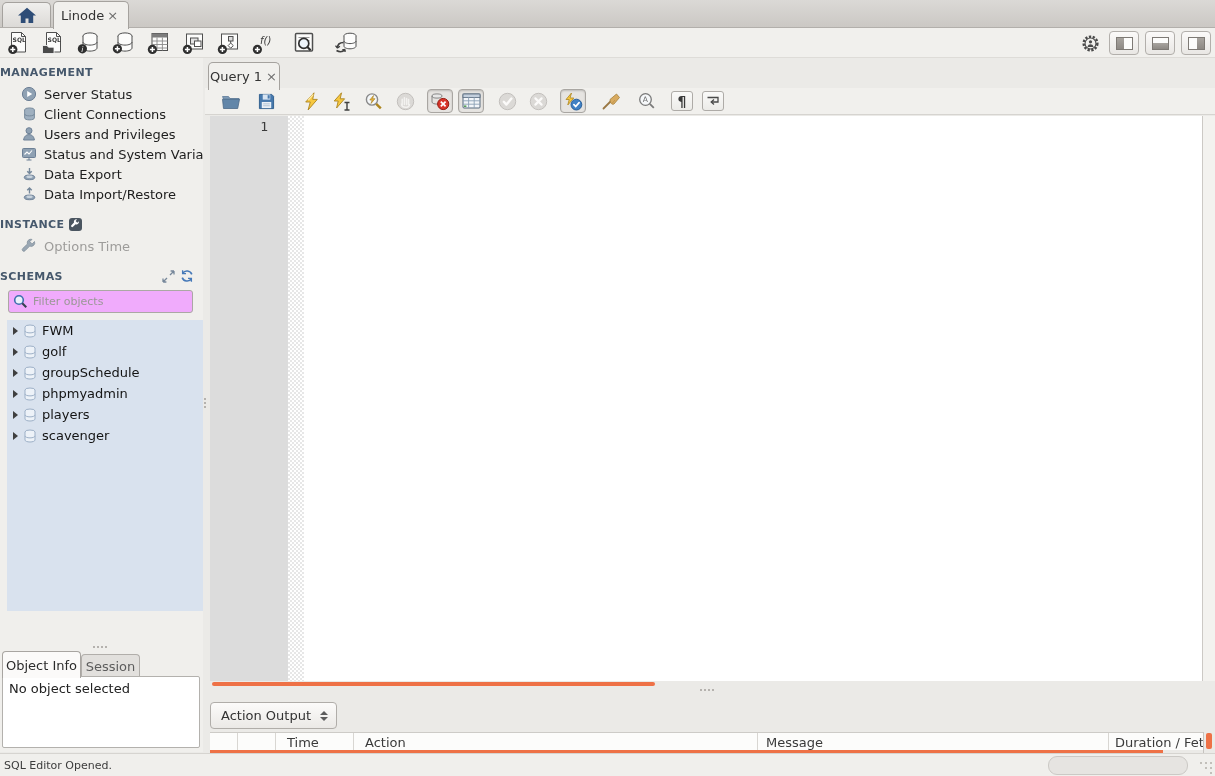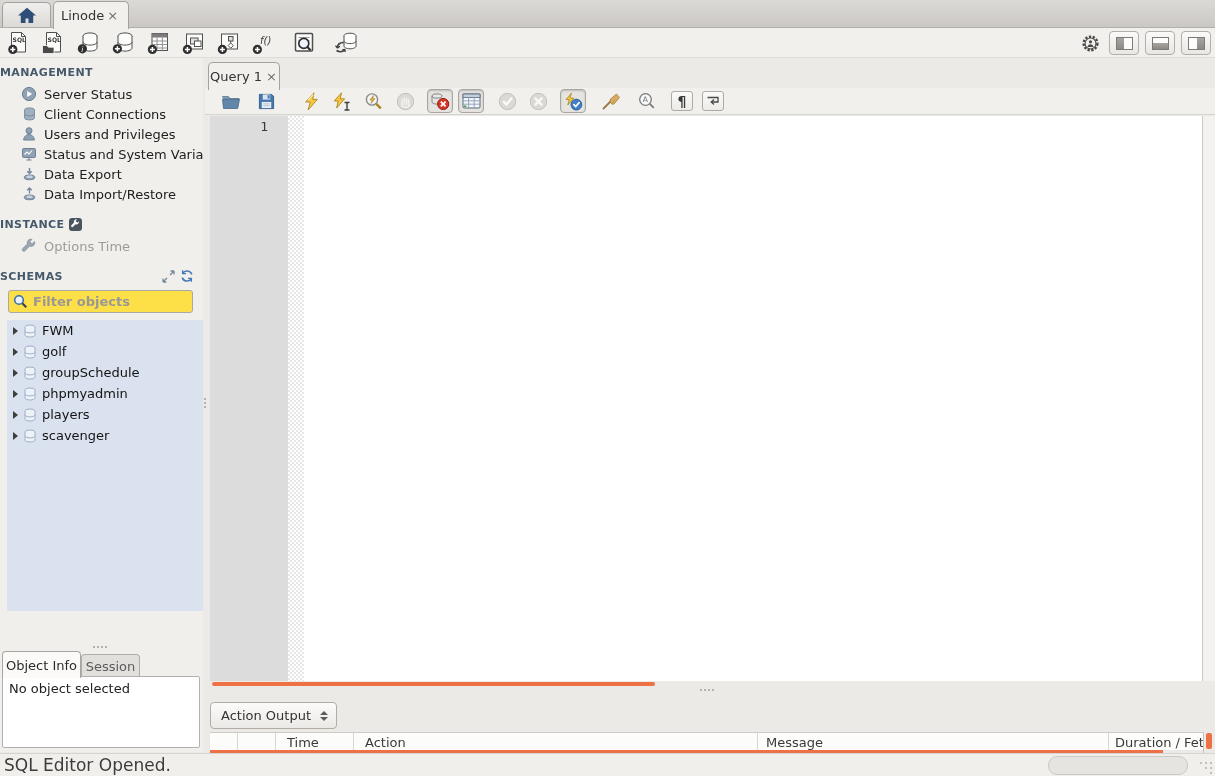--- a/index.html
+++ b/index.html
@@ -36,21 +36,21 @@
   #sidebar{left:0;top:58px;width:203px;height:694px;background:#f0efec;overflow:hidden;}
   .sec-title{display:flex;align-items:center;gap:5px;padding-left:0;height:16px;
              font-size:11px;font-weight:bold;letter-spacing:.4px;color:#46586c;}
   .nav-row{display:flex;align-items:center;height:20px;gap:7px;padding-left:21px;white-space:nowrap;}
   .nav-row .nlabel{font-size:13px;color:#1d1d1d;}
   .nav-row.disabled .nlabel{color:#9d9c9a;}
   .nicon{width:16px;height:16px;display:flex;align-items:center;justify-content:center;flex:none;}
   .hdr-icons{margin-left:auto;display:flex;gap:5px;padding-right:9px;align-items:center;}
   #filter-wrap{position:relative;margin:6px 0 0 8px;width:185px;height:23px;}
   #filter-input{width:100%;height:100%;box-sizing:border-box;border:1px solid #aba8a4;border-radius:3px;
-                background:#fde047;padding:0 4px 0 24px;font-family:inherit;font-size:13px;color:#333;outline:none;font-weight:bold;}
+                background:#f0abfc;padding:0 4px 0 24px;font-family:inherit;font-size:11px;color:#333;outline:none;}
   #filter-input::placeholder{color:#9a9896;}
   #filter-mag{position:absolute;left:5px;top:4px;}
   #schema-tree{margin-top:7px;width:203px;height:291px;background:#d9e2ee;overflow:hidden;margin-left:7px;}
   .tree-row{display:flex;align-items:center;height:21px;gap:5px;padding-left:6px;}
   .tri{width:0;height:0;border-left:5px solid #3f3f3f;border-top:4px solid transparent;
        border-bottom:4px solid transparent;flex:none;}
   .tree-label{font-size:13px;color:#141414;}
 
   
   #grip-sidebar{left:93px;top:646px;}
@@ -99,21 +99,21 @@
   #output-header{left:210px;top:732px;width:993px;height:18px;background:#fcfcfb;
                  border-top:1px solid #cdcbc7;box-sizing:border-box;overflow:hidden;}
   .col-label{position:absolute;top:2px;font-size:13px;color:#3a3a3a;white-space:nowrap;}
   .col-div{position:absolute;top:0;width:1px;height:18px;background:#d8d6d2;}
   #output-underline{left:210px;top:750px;width:953px;height:3px;background:#ee7146;}
   #output-right-border{left:1203px;top:732px;width:1px;height:21px;background:#c6c3bf;}
   #output-vthumb{left:1206px;top:733px;width:6px;height:16px;background:#ee7146;border-radius:2px;}
 
   
   #statusbar{left:0;top:753px;width:1215px;height:23px;background:#f0efec;border-top:1px solid #d6d4d0;
-             box-sizing:border-box;display:flex;align-items:center;padding-left:4px;font-size:17px;color:#3c3c3c;}
+             box-sizing:border-box;display:flex;align-items:center;padding-left:4px;font-size:11px;color:#3c3c3c;}
   #status-pill{left:1048px;top:756px;width:138px;height:17px;border:1px solid #cbc9c5;border-radius:9px;
                background:#e6e4e1;}
   #corner-grip{left:1200px;top:762px;width:2px;height:2px;background:#c2bfba;
                box-shadow:5px 0 #c2bfba,10px 0 #c2bfba,5px 5px #c2bfba,10px 5px #c2bfba,10px 10px #c2bfba;}
   svg{display:block;}
   svg text{font-family:"DejaVu Sans","Liberation Sans",sans-serif;}
 </style>
 </head>
 <body>
 

